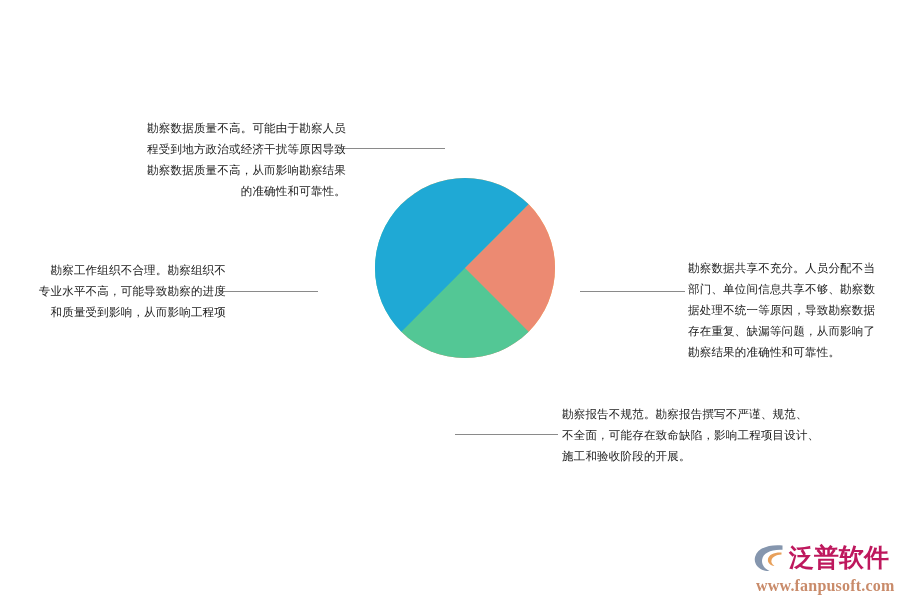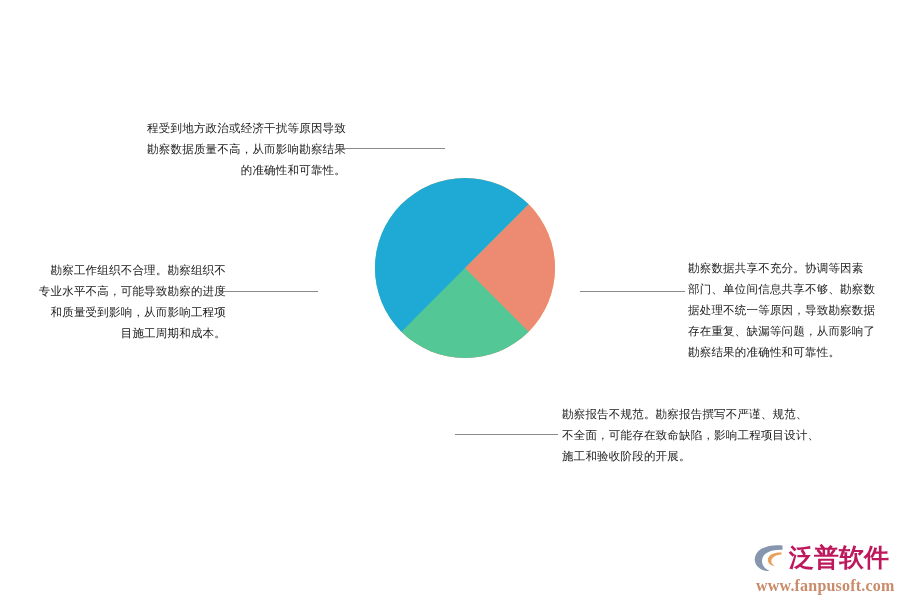--- a/index.html
+++ b/index.html
@@ -125,34 +125,34 @@
 
   <div class="connector" id="connector-quality" style="left:342px; top:148px; width:103px;"></div>
 
   <div class="connector" id="connector-organization" style="left:220px; top:291px; width:98px;"></div>
 
   <div class="connector" id="connector-sharing" style="left:580px; top:291px; width:105px;"></div>
 
   <div class="connector" id="connector-report" style="left:455px; top:434px; width:103px;"></div>
 
   <div class="note right-align" id="note-quality">
+    <p>勘察数据质量不高。可能由于勘察人员</p>
     <p>程受到地方政治或经济干扰等原因导致</p>
     <p>勘察数据质量不高，从而影响勘察结果</p>
     <p>的准确性和可靠性。</p>
   </div>
 
   <div class="note right-align" id="note-organization">
     <p>勘察工作组织不合理。勘察组织不</p>
     <p>专业水平不高，可能导致勘察的进度</p>
     <p>和质量受到影响，从而影响工程项</p>
-    <p>目施工周期和成本。</p>
   </div>
 
   <div class="note left-align" id="note-sharing">
-    <p>勘察数据共享不充分。协调等因素</p>
+    <p>勘察数据共享不充分。人员分配不当</p>
     <p>部门、单位间信息共享不够、勘察数</p>
     <p>据处理不统一等原因，导致勘察数据</p>
     <p>存在重复、缺漏等问题，从而影响了</p>
     <p>勘察结果的准确性和可靠性。</p>
   </div>
 
   <div class="note left-align" id="note-report">
     <p>勘察报告不规范。勘察报告撰写不严谨、规范、</p>
     <p>不全面，可能存在致命缺陷，影响工程项目设计、</p>
     <p>施工和验收阶段的开展。</p>

